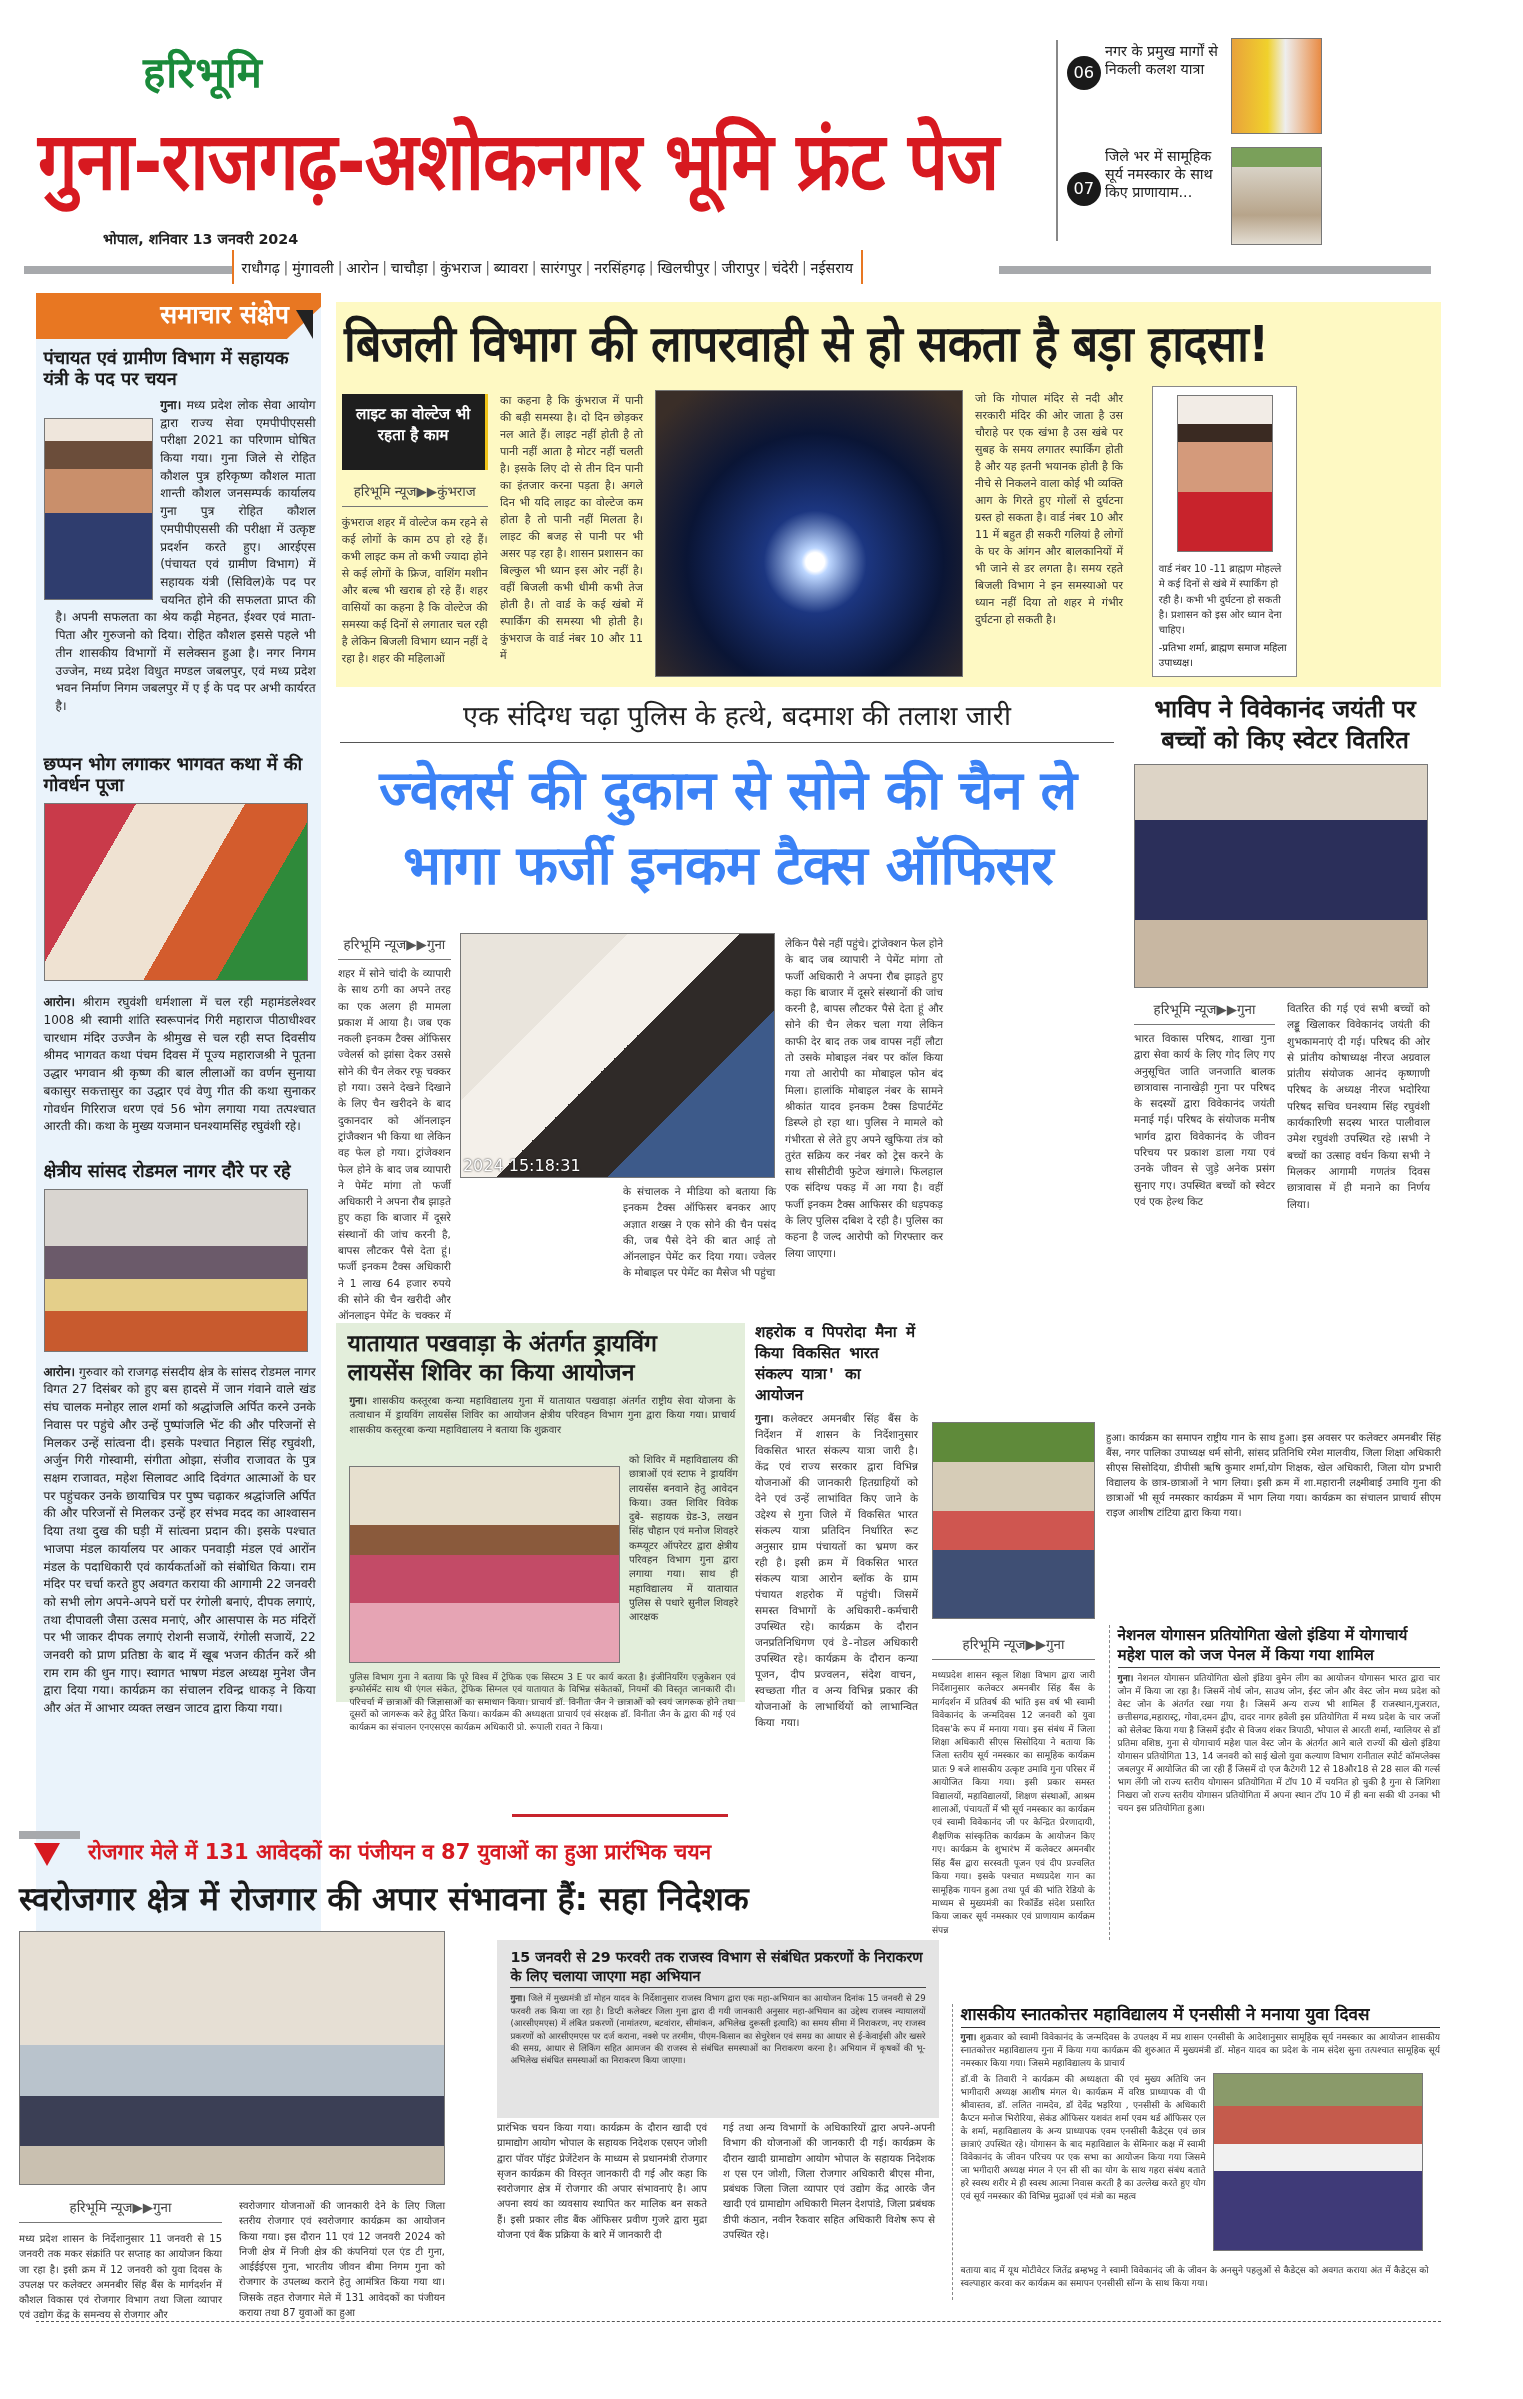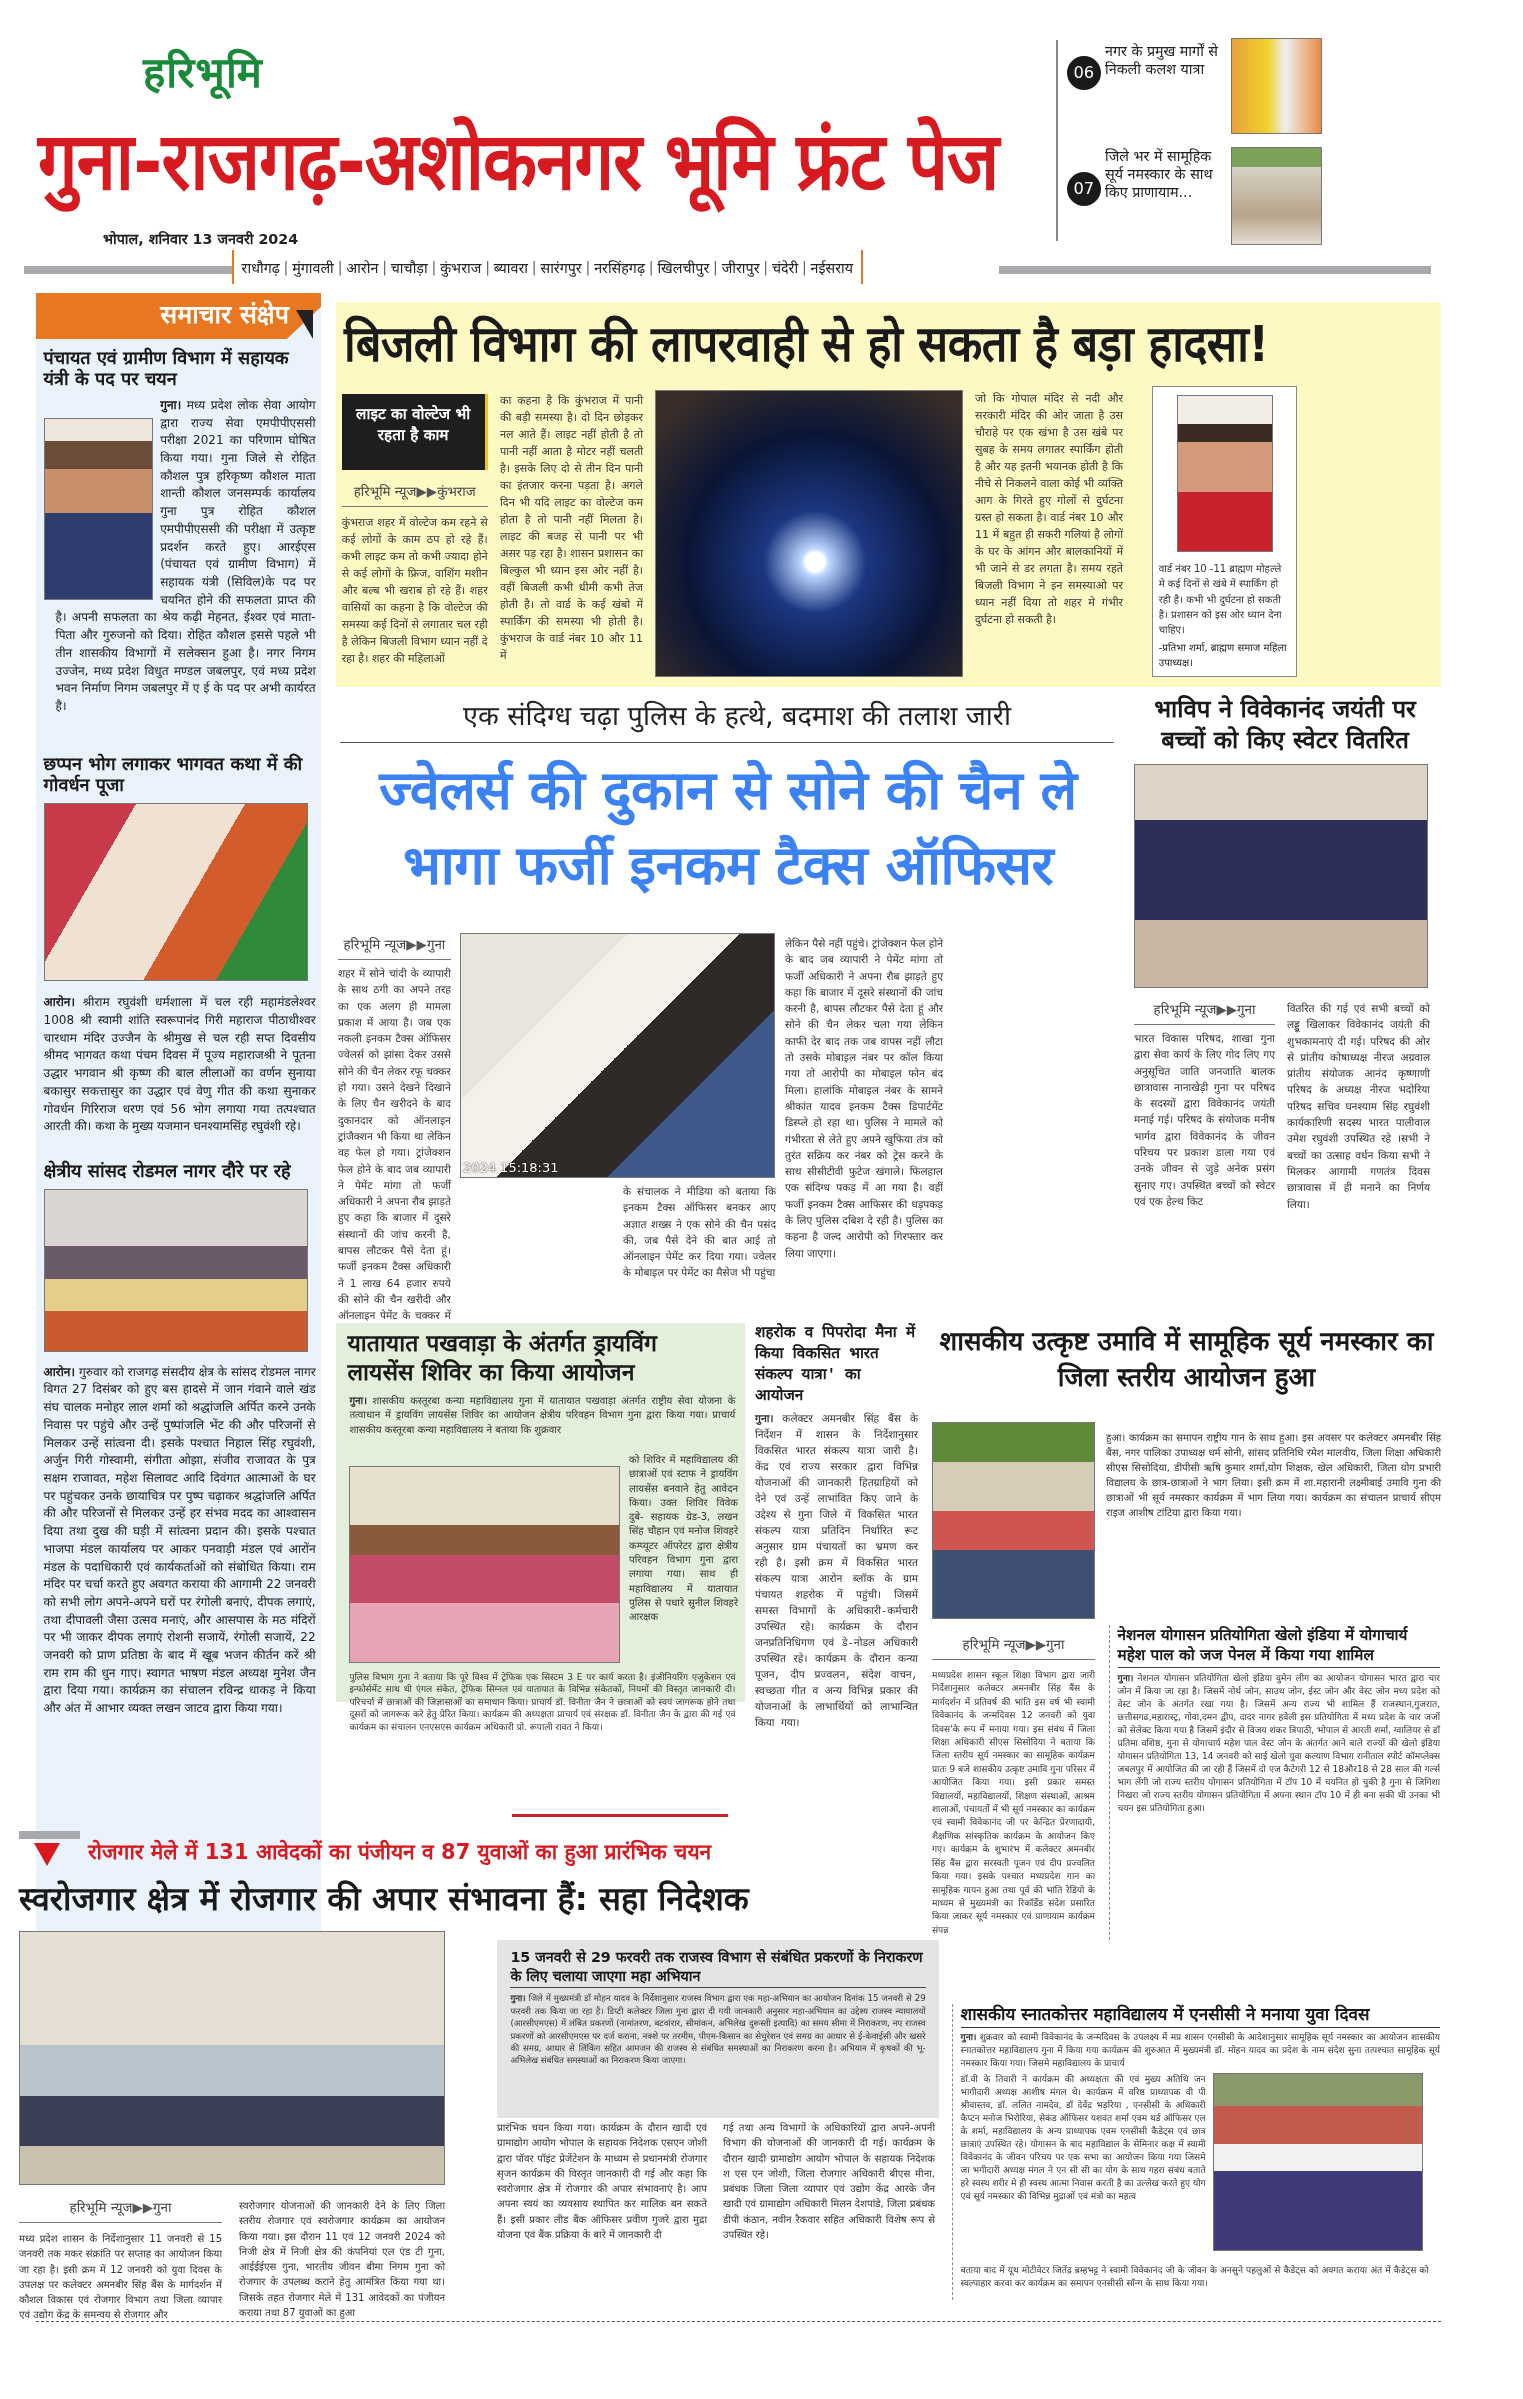--- a/index.html
+++ b/index.html
@@ -126,21 +126,21 @@
   <div class="abs" style="left:38px;top:1.9px;width:726px;font-size:27px;color:#222;text-align:center;white-space:nowrap;">एक संदिग्ध चढ़ा पुलिस के हत्थे, बदमाश की तलाश जारी</div>
   <div class="abs" style="left:3.8px;top:48px;width:774px;height:1px;background:#555;"></div>
   <h1 class="abs" style="left:0;top:59px;width:784px;font-size:54px;line-height:75px;font-weight:bold;color:#3b82f6;text-align:center;letter-spacing:-0.5px;">ज्वेलर्स की दुकान से सोने की चैन ले भागा फर्जी इनकम टैक्स ऑफिसर</h1>
 
   <div class="abs byline" style="left:1.9px;top:241px;width:113px;">
     <span>हरिभूमि न्यूज</span><span class="arr">▶▶</span><span>गुना</span>
   </div>
   <p class="abs small" style="left:1.9px;top:271px;width:113px;font-size:10.5px;line-height:16.3px;">शहर में सोने चांदी के व्यापारी के साथ ठगी का अपने तरह का एक अलग ही मामला प्रकाश में आया है। जब एक नकली इनकम टैक्स ऑफिसर ज्वेलर्स को झांसा देकर उससे सोने की चैन लेकर रफू चक्कर हो गया। उसने देखने दिखाने के लिए चैन खरीदने के बाद दुकानदार को ऑनलाइन ट्रांजैक्शन भी किया था लेकिन वह फेल हो गया। ट्रांजेक्शन फेल होने के बाद जब व्यापारी ने पेमेंट मांगा तो फर्जी अधिकारी ने अपना रौब झाड़ते हुए कहा कि बाजार में दूसरे संस्थानों की जांच करनी है, बापस लौटकर पैसे देता हूं। फर्जी इनकम टैक्स अधिकारी ने 1 लाख 64 हजार रुपये की सोने की चैन खरीदी और ऑनलाइन पेमेंट के चक्कर में व्यापारी को उलझा कर फरार हो गया। ठगी का शिकार होने के बाद शोरूम संचालक</p>
 
   <div class="abs photo" style="left:124px;top:239px;width:315px;height:245px;background:linear-gradient(135deg,#e9e4dc 0 30%,#f4f0ea 30% 50%,#2f2a28 50% 70%,#3d5a8a 70%);">
-    <div style="position:absolute;left:1.9px;bottom:1.9px;font-size:13px;color:#fff;text-shadow:0 0 1.9px #000;">2024 15:18:31</div>
+    <div style="position:absolute;left:1.9px;bottom:1.9px;font-size:16px;color:#fff;text-shadow:0 0 1.9px #000;">2024 15:18:31</div>
   </div>
   <p class="abs small" style="left:287px;top:489px;width:153px;font-size:10.5px;line-height:16.3px;">के संचालक ने मीडिया को बताया कि इनकम टैक्स ऑफिसर बनकर आए अज्ञात शख्स ने एक सोने की चैन पसंद की, जब पैसे देने की बात आई तो ऑनलाइन पेमेंट कर दिया गया। ज्वेलर के मोबाइल पर पेमेंट का मैसेज भी पहुंचा</p>
   <p class="abs small" style="left:449px;top:241px;width:158px;font-size:10.5px;line-height:16.3px;">लेकिन पैसे नहीं पहुंचे। ट्रांजेक्शन फेल होने के बाद जब व्यापारी ने पेमेंट मांगा तो फर्जी अधिकारी ने अपना रौब झाड़ते हुए कहा कि बाजार में दूसरे संस्थानों की जांच करनी है, बापस लौटकर पैसे देता हूं और सोने की चैन लेकर चला गया लेकिन काफी देर बाद तक जब वापस नहीं लौटा तो उसके मोबाइल नंबर पर कॉल किया गया तो आरोपी का मोबाइल फोन बंद मिला। हालांकि मोबाइल नंबर के सामने श्रीकांत यादव इनकम टैक्स डिपार्टमेंट डिस्प्ले हो रहा था। पुलिस ने मामले को गंभीरता से लेते हुए अपने खुफिया तंत्र को तुरंत सक्रिय कर नंबर को ट्रेस करने के साथ सीसीटीवी फुटेज खंगाले। फिलहाल एक संदिग्ध पकड़ में आ गया है। वहीं फर्जी इनकम टैक्स आफिसर की धड़पकड़ के लिए पुलिस दबिश दे रही है। पुलिस का कहना है जल्द आरोपी को गिरफ्तार कर लिया जाएगा।</p>
 </div>
 
 <div class="abs" style="left:1134px;top:694px;width:302px;height:612px;">
   <h2 class="hd" style="font-size:24px;line-height:31px;text-align:center;">भाविप ने विवेकानंद जयंती पर बच्चों को किए स्वेटर वितरित</h2>
   <div class="photo" style="margin-top:7.6px;width:294px;height:224px;background:linear-gradient(180deg,#ddd4c6 0 25%,#2b2f5a 25% 70%,#c8b7a2 70%);"></div>
   <div class="byline" style="position:absolute;left:0;top:306px;width:141px;">
     <span>हरिभूमि न्यूज</span><span class="arr">▶▶</span><span>गुना</span>
@@ -163,21 +163,20 @@
 
 <div class="abs" style="left:755px;top:1323px;width:163px;height:379px;font-family:Liberation Mono, monospace;">
   <h2 class="hd" style="font-size:15.3px;line-height:21px;">शहरोक व पिपरोदा मैना में किया विकसित भारत संकल्प यात्रा' का आयोजन</h2>
   <p class="small" style="margin-top:3.8px;font-size:10.5px;line-height:16px;">
     <b>गुना।</b>
     <span>कलेक्टर अमनबीर सिंह बैंस के निर्देशन में शासन के निर्देशानुसार विकसित भारत संकल्प यात्रा जारी है। केंद्र एवं राज्य सरकार द्वारा विभिन्न योजनाओं की जानकारी हितग्राहियों को देने एवं उन्हें लाभांवित किए जाने के उद्देश्य से गुना जिले में विकसित भारत संकल्प यात्रा प्रतिदिन निर्धारित रूट अनुसार ग्राम पंचायतों का भ्रमण कर रही है। इसी क्रम में विकसित भारत संकल्प यात्रा आरोन ब्लॉक के ग्राम पंचायत शहरोक में पहुंची। जिसमें समस्त विभागों के अधिकारी-कर्मचारी उपस्थित रहे। कार्यक्रम के दौरान जनप्रतिनिधिगण एवं डे-नोडल अधिकारी उपस्थित रहे। कार्यक्रम के दौरान कन्या पूजन, दीप प्रज्वलन, संदेश वाचन, स्वच्छता गीत व अन्य विभिन्न प्रकार की योजनाओं के लाभार्थियों को लाभान्वित किया गया।</span>
   </p>
 </div>
 
 <div class="abs" style="left:932px;top:1323px;width:509px;height:574px;">
-  <h2 class="hd" style="font-size:26px;line-height:36px;text-align:center;">शासकीय उत्कृष्ट उमावि में सामूहिक सूर्य नमस्कार का जिला स्तरीय आयोजन हुआ</h2>
   <div class="abs photo" style="left:0;top:99px;width:163px;height:197px;background:linear-gradient(180deg,#5f8a3a 0 20%,#d6ccb7 20% 45%,#cf5650 45% 65%,#3f4f74 65%);"></div>
   <p class="abs small" style="left:174px;top:107px;width:335px;font-size:10px;line-height:15px;">हुआ। कार्यक्रम का समापन राष्ट्रीय गान के साथ हुआ। इस अवसर पर कलेक्टर अमनबीर सिंह बैंस, नगर पालिका उपाध्यक्ष धर्म सोनी, सांसद प्रतिनिधि रमेश मालवीय, जिला शिक्षा अधिकारी सीएस सिसोदिया, डीपीसी ऋषि कुमार शर्मा,योग शिक्षक, खेल अधिकारी, जिला योग प्रभारी विद्यालय के छात्र-छात्राओं ने भाग लिया। इसी क्रम में शा.महारानी लक्ष्मीबाई उमावि गुना की छात्राओं भी सूर्य नमस्कार कार्यक्रम में भाग लिया गया। कार्यक्रम का संचालन प्राचार्य सीएम राइज आशीष टांटिया द्वारा किया गया।</p>
   <div class="abs byline" style="left:0;top:312px;width:163px;">
     <span>हरिभूमि न्यूज</span><span class="arr">▶▶</span><span>गुना</span>
   </div>
   <p class="abs small" style="left:0;top:346px;width:163px;font-size:9px;line-height:13.4px;">मध्यप्रदेश शासन स्कूल शिक्षा विभाग द्वारा जारी निर्देशानुसार कलेक्टर अमनबीर सिंह बैंस के मार्गदर्शन में प्रतिवर्ष की भांति इस वर्ष भी स्वामी विवेकानंद के जन्मदिवस 12 जनवरी को युवा दिवस'के रूप में मनाया गया। इस संबंध में जिला शिक्षा अधिकारी सीएस सिसोदिया ने बताया कि जिला स्तरीय सूर्य नमस्कार का सामूहिक कार्यक्रम प्रातः 9 बजे शासकीय उत्कृष्ट उमावि गुना परिसर में आयोजित किया गया। इसी प्रकार समस्त विद्यालयों, महाविद्यालयों, शिक्षण संस्थाओं, आश्रम शालाओं, पंचायतों में भी सूर्य नमस्कार का कार्यक्रम एवं स्वामी विवेकानंद जी पर केन्द्रित प्रेरणादायी, शैक्षणिक सांस्कृतिक कार्यक्रम के आयोजन किए गए। कार्यक्रम के शुभारंभ में कलेक्टर अमनबीर सिंह बैंस द्वारा सरस्वती पूजन एवं दीप प्रज्वलित किया गया। इसके पश्चात मध्यप्रदेश गान का सामूहिक गायन हुआ तथा पूर्व की भांति रेडियो के माध्यम से मुख्यमंत्री का रिकॉर्डेड संदेश प्रसारित किया जाकर सूर्य नमस्कार एवं प्राणायाम कार्यक्रम संपन्न</p>
 </div>
 
 <div class="abs" style="left:1109px;top:1625px;width:331px;height:315px;border-left:1px dashed #888;padding-left:7.6px;">
   <h2 class="hd" style="font-size:15.3px;line-height:20px;border-bottom:1px solid #444;padding-bottom:1.9px;">नेशनल योगासन प्रतियोगिता खेलो इंडिया में योगाचार्य महेश पाल को जज पेनल में किया गया शामिल</h2>

